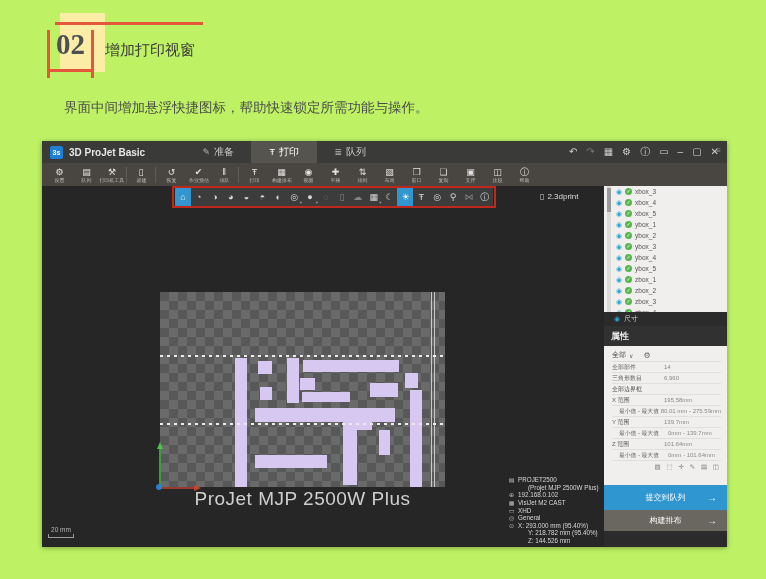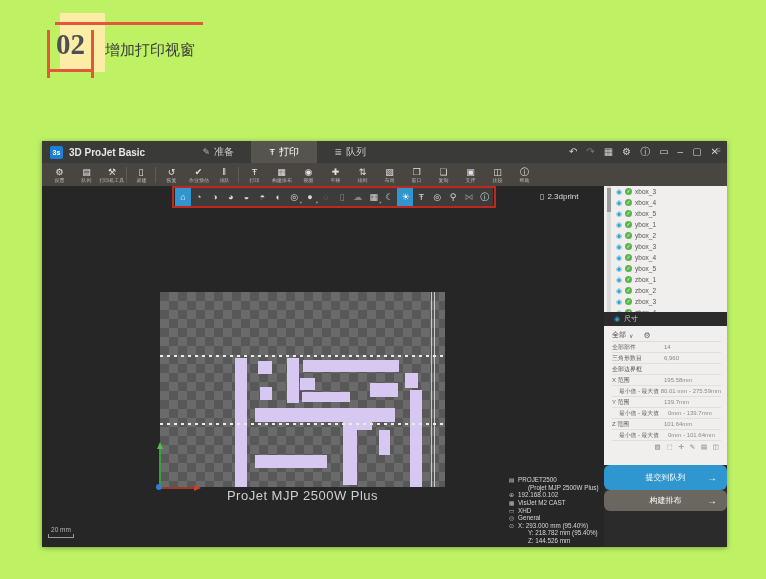--- a/index.html
+++ b/index.html
@@ -74,21 +74,21 @@
   
   .axis-y { position:absolute; left:117px; top:259px; width:2px; height:43px; background:#3f9d3f; }
   .axis-y::before { content:""; position:absolute; left:-2.5px; top:-6px; border:3.5px solid transparent;
                     border-bottom:7px solid #4cc24c; }
   .axis-x { position:absolute; left:118px; top:301px; width:38px; height:2px; background:#9c382c; }
   .axis-x::after { content:""; position:absolute; right:-6px; top:-2.5px; border:3.5px solid transparent;
                    border-left:7px solid #c2442f; }
   .axis-o { position:absolute; left:114px; top:298px; width:6px; height:6px; border-radius:50%; background:#2d7fd0; }
 
   .platform-title { position:absolute; left:118px; top:302px; width:285px; text-align:center;
-                    font-size:13px; color:#cfcfcf; letter-spacing:.5px; }
+                    font-size:19px; color:#cfcfcf; letter-spacing:.5px; }
 
   
   .printer-info { position:absolute; left:466px; top:290px; }
   .pi-line { display:flex; align-items:center; gap:3px; height:7.6px; color:#d8d8d8; font-size:6.3px; white-space:nowrap; }
   .pi-line .pi-icon { width:7px; font-size:6px; color:#bdbdbd; text-align:center; }
   .pi-line.indent { padding-left:10px; }
 
   
   .scalebar { position:absolute; left:6px; top:340px; color:#b5b5b5; font-size:6.5px; text-align:center; }
   .scalebar .bracket { margin-top:1px; width:26px; height:4px; border-left:1px solid #9a9a9a;
@@ -119,37 +119,38 @@
   .props-controls .sel { font-size:7px; color:#444; }
   .props-controls .car { font-size:6px; color:#666; margin-left:3px; }
   .props-controls .gear { margin-left:10px; font-size:8px; color:#666; }
   .prop-row { display:flex; align-items:center; height:11px; border-bottom:1px solid #e0dfdd; }
   .prop-row .pl { font-size:6px; color:#5f5f5f; width:52px; white-space:nowrap; overflow:hidden; }
   .prop-row .pv { font-size:6px; color:#8a8a8a; white-space:nowrap; }
   .prop-row.indent .pl { padding-left:7px; font-size:5.8px; width:56px; }
   .prop-row.section .pl { color:#4c4c4c; }
   .props-footer-icons { text-align:right; font-size:6.5px; color:#7d7d7d; letter-spacing:2px; margin-top:2px; }
 
-  .btn { display:flex; align-items:center; justify-content:center; position:relative; color:#fff; font-size:8px;border-radius:6px; }
+  .btn { display:flex; align-items:center; justify-content:center; position:relative; color:#fff; font-size:8px; }
   .btn .arrow { position:absolute; right:10px; font-size:10px; }
   .btn-submit { flex:0 0 25px; background:#2f96cf; }
   .btn-print  { flex:0 0 21px; background:#6a6660; }
 </style>
 </head>
 <body>
 
 <div class="page">
 
   <div class="hl-yellow"></div>
   <div class="line-top"></div>
   <div class="vline-l"></div>
   <div class="vline-m"></div>
   <div class="hline-u"></div>
   <div class="sec-num">02</div>
   <div class="sec-title">增加打印视窗</div>
+  <div class="sec-desc">界面中间增加悬浮快捷图标，帮助快速锁定所需功能与操作。</div>
 
   <div class="app">
 
     <div class="titlebar">
       <div class="logo">3s</div>
       <div class="app-name">3D ProJet Basic</div>
       <div class="tabs">
         <div class="tab">
             <span class="tab-icon">✎</span>
             <span>准备</span>
@@ -421,20 +422,23 @@
             <span class="chk">✓</span>
             <span class="nm">zbox_4</span>
           </div>
       </div>
 
       <div class="parts-footer">
         <span class="eye">◉</span>
         <span class="nm">尺寸</span>
       </div>
 
+      <div class="panel-header">
+        <span>属性</span>
+      </div>
 
       <div class="props-area">
         <div class="props-controls">
           <span class="sel">全部</span>
           <span class="car">∨</span>
           <span class="gear">⚙</span>
         </div>
         <div>
           <div class="prop-row">
               <span class="pl">全部部件</span>

